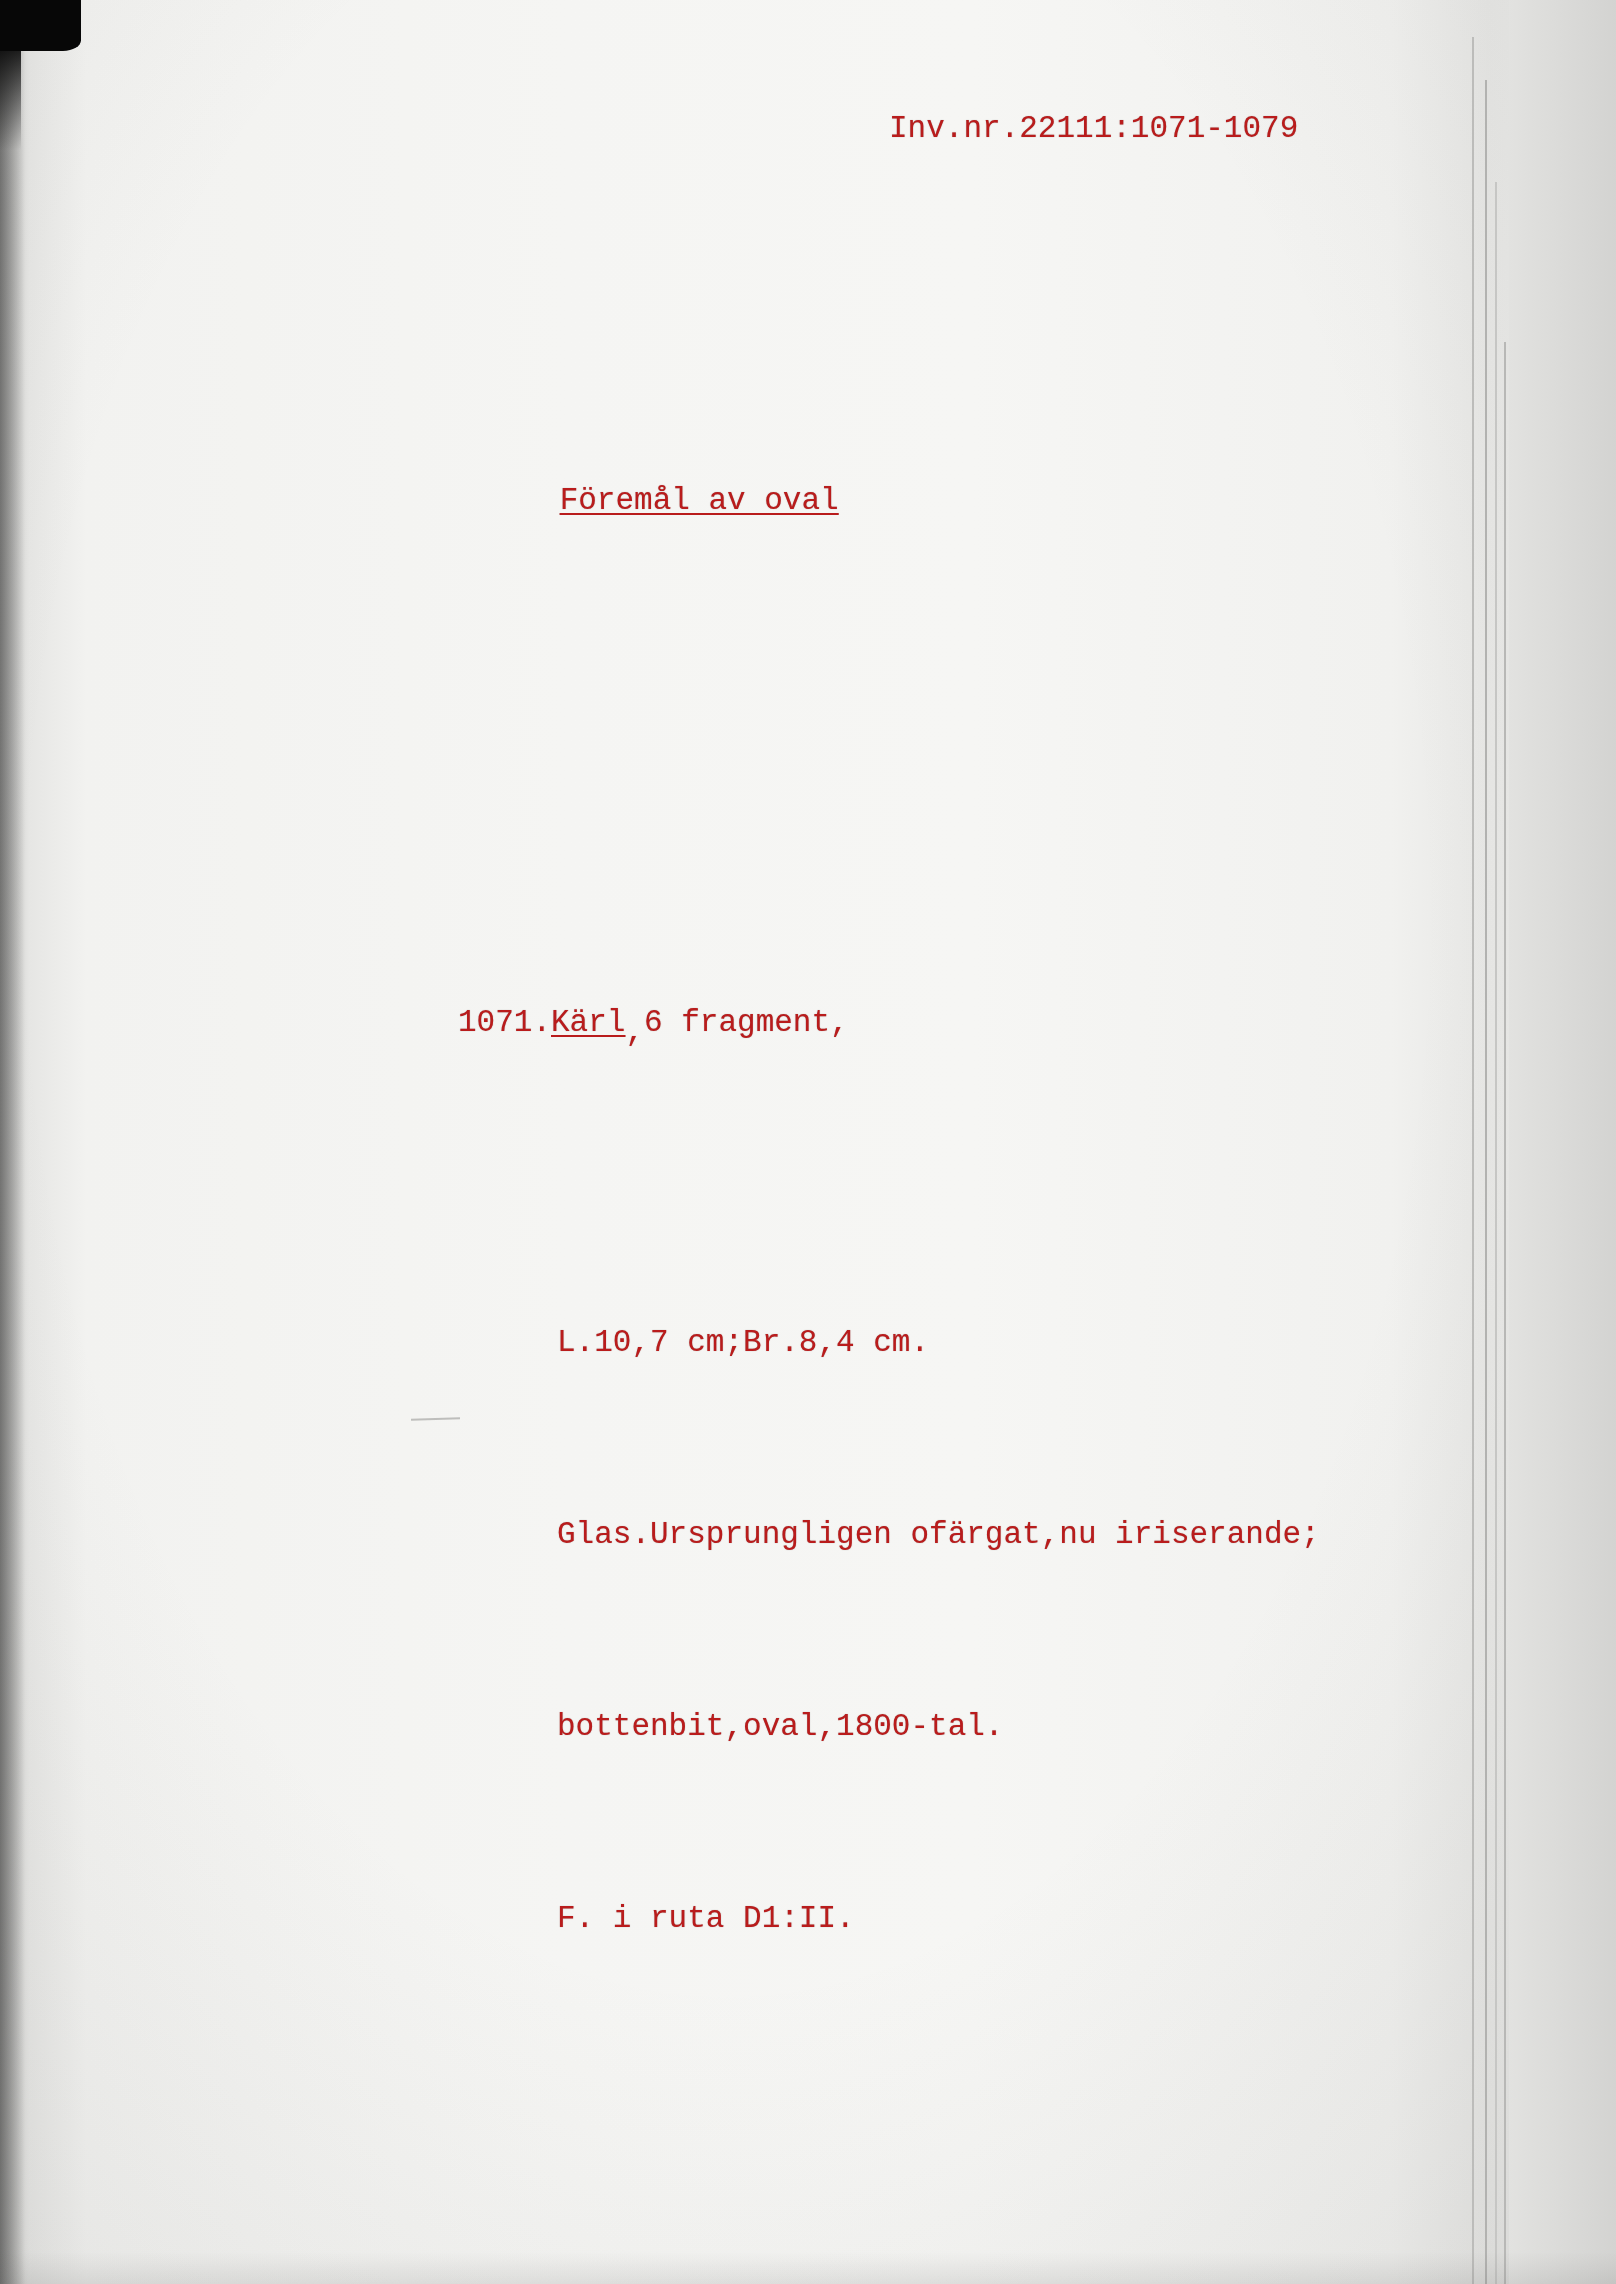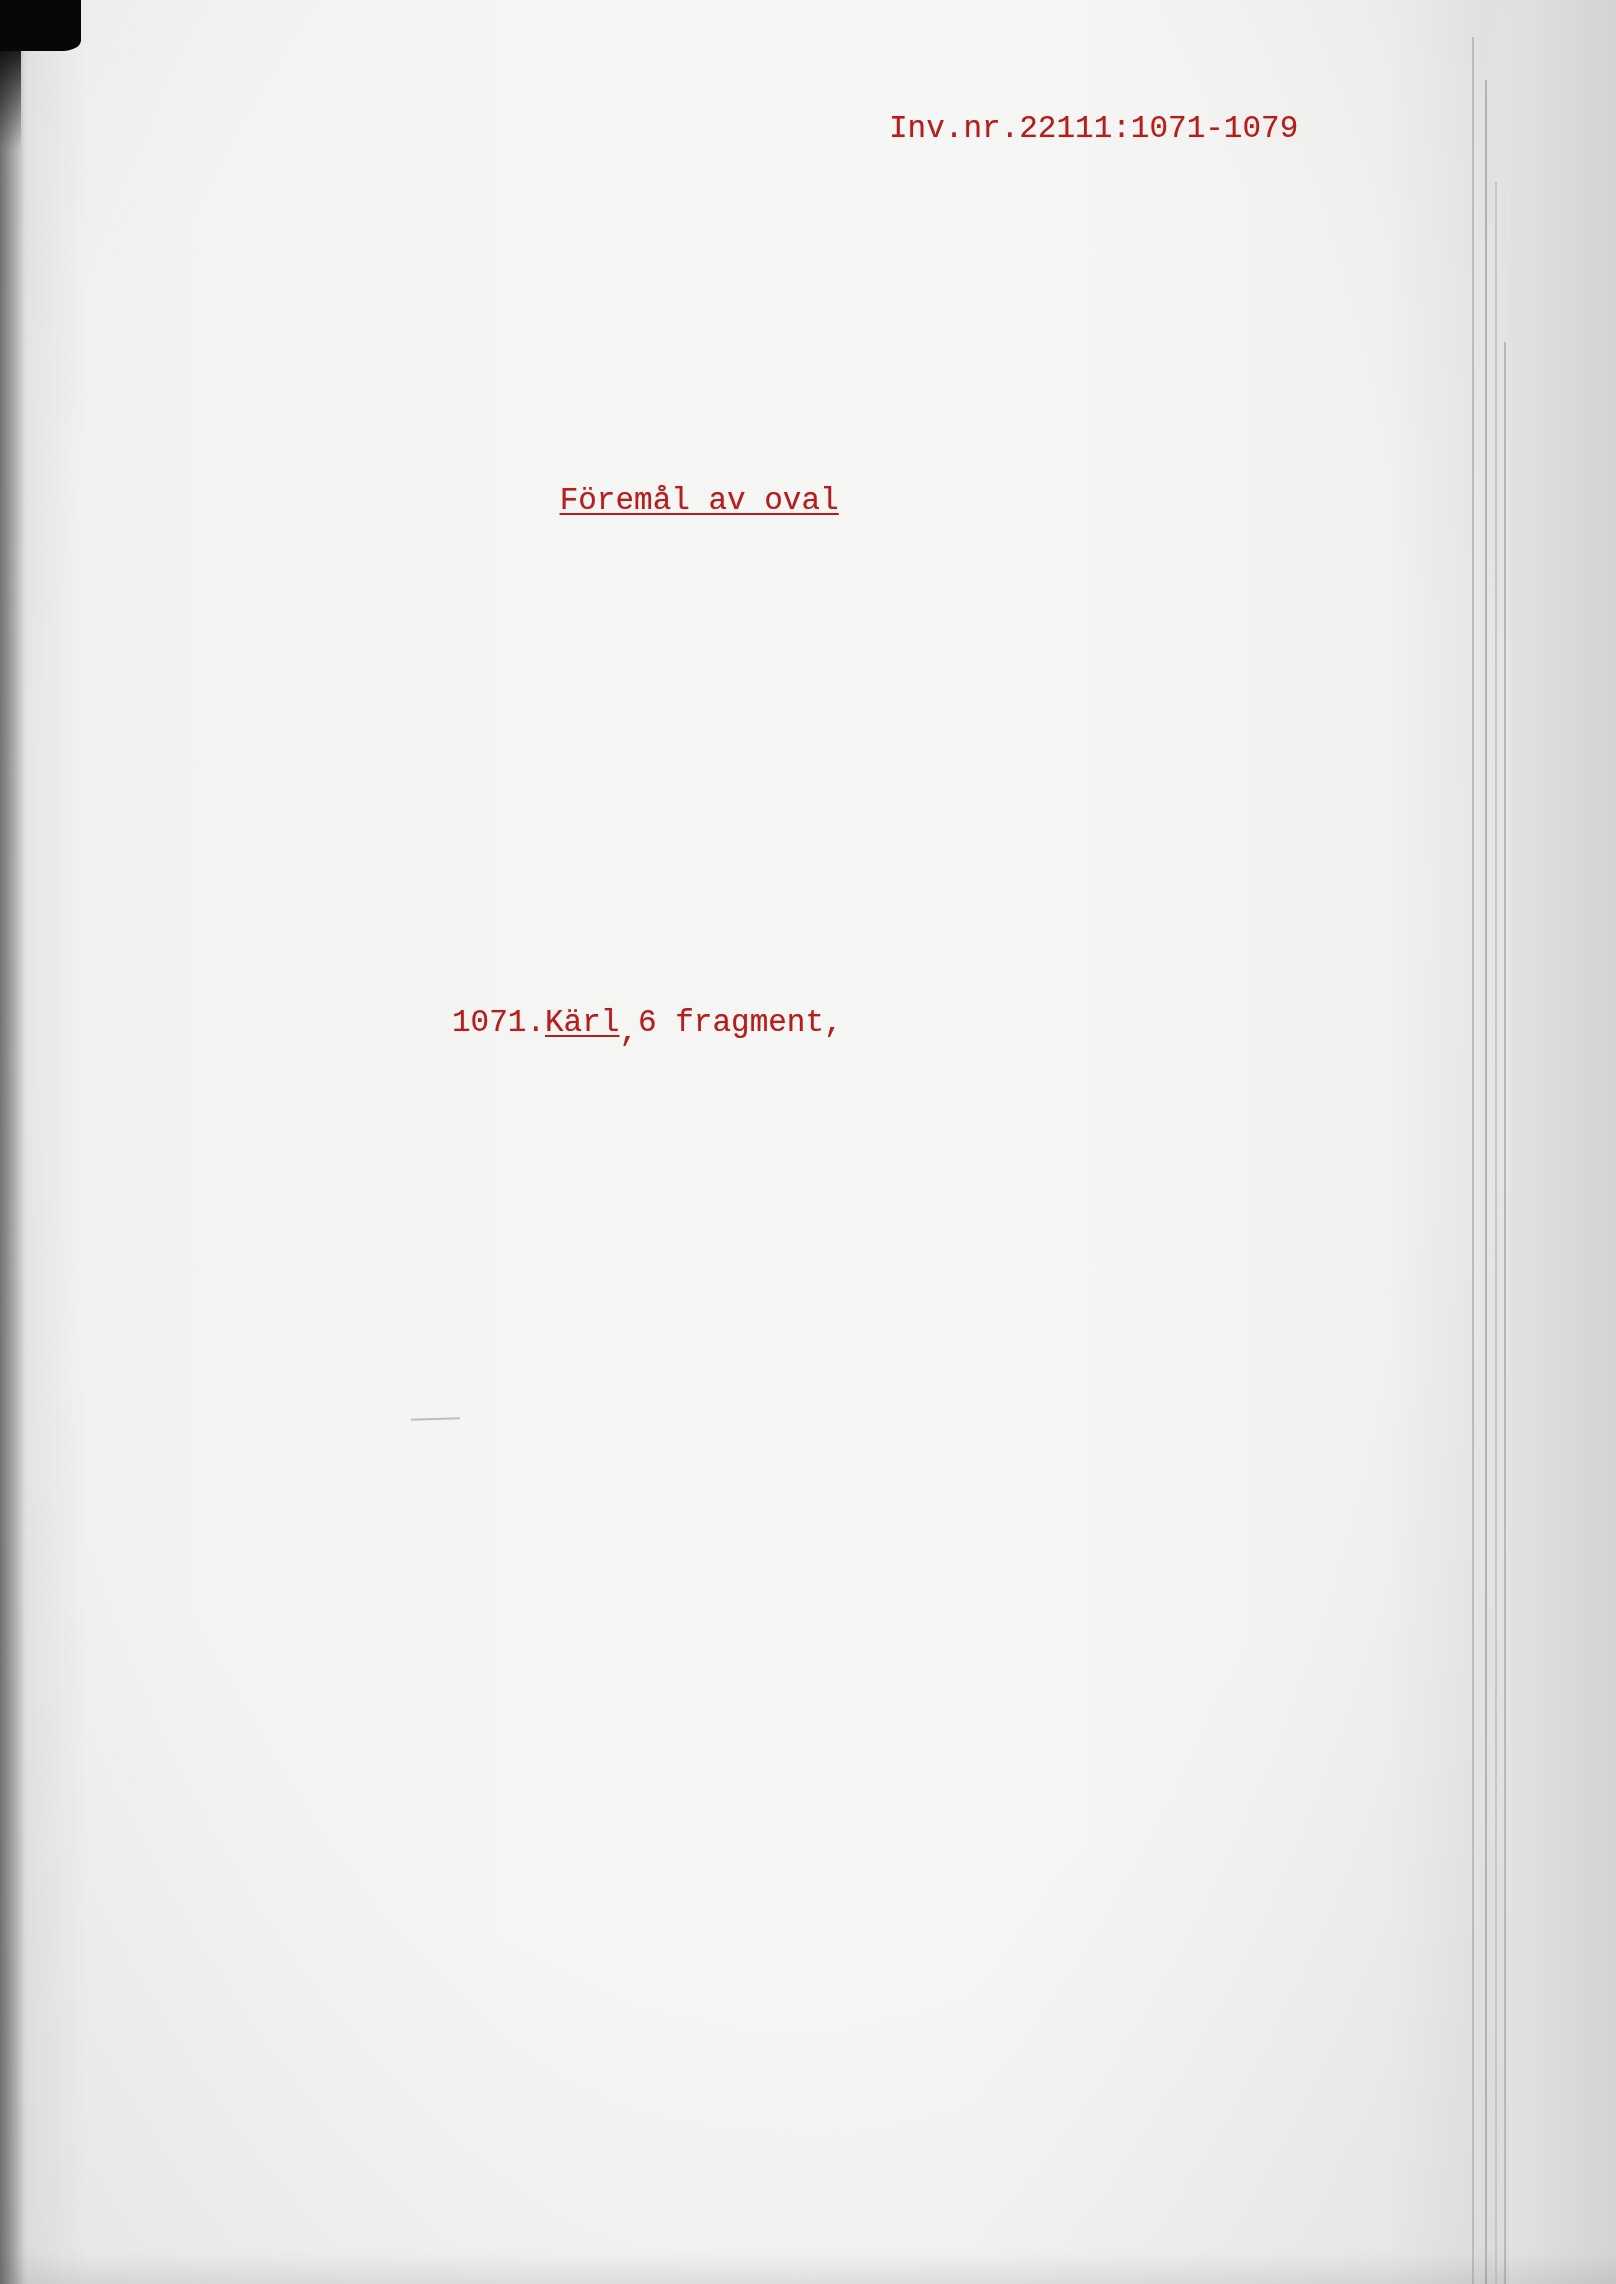--- a/index.html
+++ b/index.html
@@ -98,22 +98,28 @@
 
   <div class="txt inv-header">Inv.nr.22111:1071-1079</div>
 
   <div class="txt content">
 
     <div class="section-title">
       <span class="u">Föremål av oval</span>
     </div>
 
     
-    <div class="entry" style="margin-top:0; margin-left:4px;">
+    <div class="entry" style="margin-top:0; margin-left:10px;">
       <div class="head"><span>1071.</span><span class="u">Kärl</span><span class="low">,</span><span>6 fragment,</span></div>
+      <div class="lines">
+        <div>L.10,7 cm;Br.8,4 cm.</div>
+        <div>Glas.Ursprungligen ofärgat,nu iriserande;</div>
+        <div>bottenbit,oval,1800-tal.</div>
+        <div>F. i ruta D1:II.</div>
+      </div>
     </div>
 
     
     
 
     
     
 
     
     

